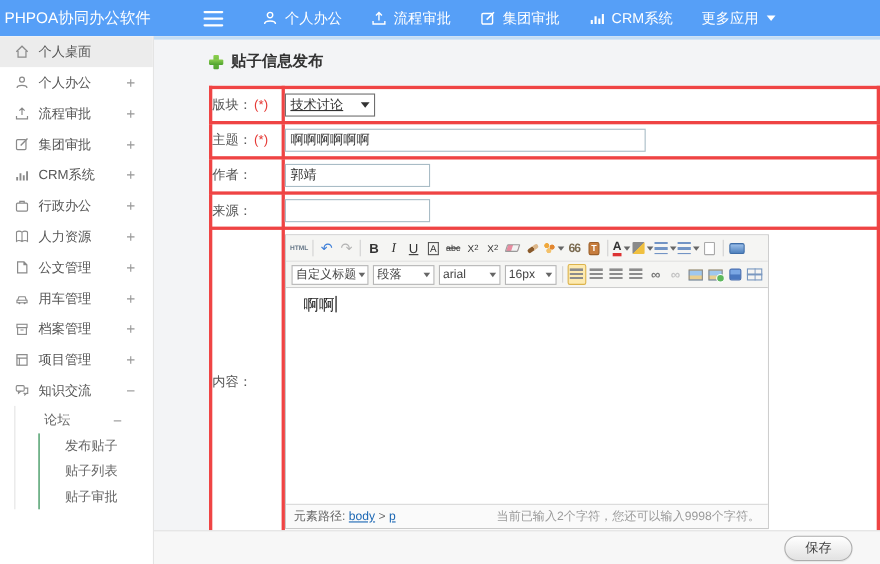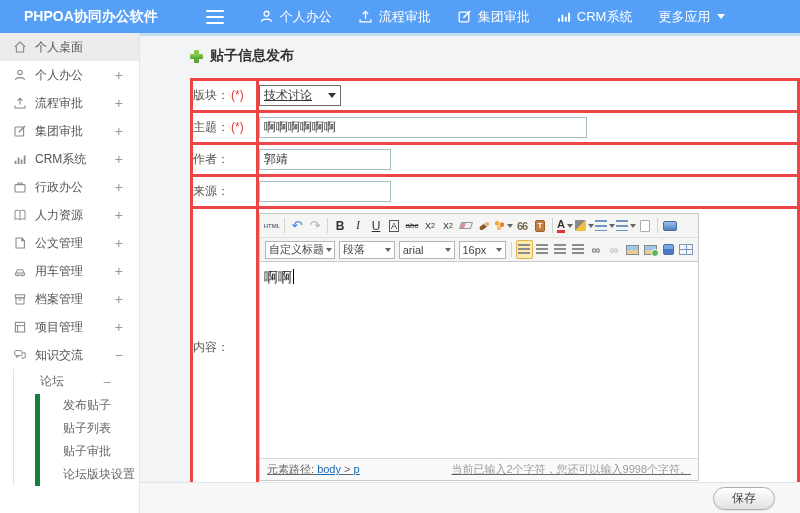--- a/index.html
+++ b/index.html
@@ -1,38 +1,38 @@
 <!DOCTYPE html>
 <html><head>
 <meta charset="utf-8">
 <style>
   * { margin:0; padding:0; box-sizing:border-box; }
   html,body { width:800px; height:513px; font-family:"Liberation Sans","DejaVu Sans",sans-serif; background:#fff; overflow:hidden; }
   body { position:relative; font-size:12px; color:#555; }
 
   
   .topbar { position:absolute; left:0; top:0; width:800px; height:33px; background:#569ff7; display:flex; align-items:center; color:#fff; }
-  .logo { font-size:14px; font-weight:bold; margin-left:24px; letter-spacing:0; white-space:nowrap; }
+  .logo { font-size:14px; font-weight:normal; margin-left:4px; letter-spacing:0; white-space:nowrap; }
   .hamburger { margin-left:48px; width:18px; height:14px; display:flex; flex-direction:column; justify-content:space-between; cursor:pointer; }
   .hamburger i { display:block; height:2px; background:#fff; border-radius:1px; }
   .topnav { display:flex; align-items:center; margin-left:22px; }
   .topnav-item { display:flex; align-items:center; margin:0 13px; font-size:13px; color:#fff; cursor:pointer; white-space:nowrap; }
   .topnav-item svg { margin-right:6px; }
   .caret-down { width:0; height:0; border-left:4px solid transparent; border-right:4px solid transparent; border-top:5px solid #fff; margin-left:7px; }
 
   
   .sidebar { position:absolute; left:0; top:33px; width:140px; height:480px; background:#fff; border-right:1px solid #e4e4e4; overflow:hidden; }
   .side-item { position:relative; height:28px; display:flex; align-items:center; padding-left:13px; color:#555; font-size:12px; cursor:pointer; white-space:nowrap; }
   .side-item.active { background:#ececec; }
   .side-item svg { margin-right:8px; flex:none; }
   .expand { position:absolute; right:16px; top:50%; transform:translateY(-50%); color:#999; font-size:14px; font-weight:normal; }
   .sub1 { margin-left:13px; border-left:1px solid #e3e3e3; }
   .sub1 .side-sub { position:relative; height:25px; display:flex; align-items:center; padding-left:26px; color:#666; cursor:pointer; }
   .sub1 .expand { right:28px; }
-  .sub2 { margin-left:21px; border-left:5px solid #15803d; }
+  .sub2 { margin-left:21px; border-left:1px solid #15803d; }
   .sub2 .side-sub2 { height:23px; display:flex; align-items:center; padding-left:23px; color:#666; cursor:pointer; }
 
   
   .content { position:absolute; left:140px; top:33px; width:660px; height:480px; background:#f3f4f6; border-top:3px solid #c3ddf5; }
   .page-title { display:flex; align-items:center; padding:11px 0 0 50px; }
   .plus-icon { position:relative; width:13px; height:13px; margin-right:7px; }
   .plus-icon::before { content:""; position:absolute; left:4px; top:0; width:5px; height:13px; background:linear-gradient(180deg,#8ccf4e,#4ea22e); border-radius:1px; }
   .plus-icon::after { content:""; position:absolute; left:0; top:4px; width:13px; height:5px; background:linear-gradient(180deg,#8ccf4e,#4ea22e); border-radius:1px; }
   .page-title h1 { font-size:14px; font-weight:bold; color:#333; }
 
@@ -82,23 +82,23 @@
   .i-align { width:12px; height:11px; background:repeating-linear-gradient(#8c8c8c 0 2px,transparent 2px 4px); }
   .tbtn.active-tb { background:#fdeab0; border:1px solid #dcb34c; }
   .t-link { color:#777; font-size:12px; font-weight:bold; }
   .t-unlink { color:#c4c4c4; font-size:12px; font-weight:bold; }
   .i-img { width:13px; height:10px; border:1px solid #8a8a8a; background:linear-gradient(180deg,#9ec7ee 55%,#e9cf8f 55%); }
   .i-img2 { position:relative; }
   .i-img2::after { content:""; position:absolute; right:-3px; bottom:-3px; width:6px; height:6px; border-radius:50%; background:#5cb85c; border:1px solid #fff; }
   .i-media { width:11px; height:11px; background:linear-gradient(180deg,#7aa7e4 50%,#4a78c0 50%); border:1px solid #4a6fae; border-radius:2px; }
   .i-table { width:14px; height:11px; border:1px solid #7a98c0; background:linear-gradient(90deg,transparent 0 6px,#7a98c0 6px 7px,transparent 7px),linear-gradient(transparent 0 4px,#7a98c0 4px 5px,transparent 5px); }
 
-  .edit-area { height:196px; background:#fff; padding:7px 4px; font-size:14px; color:#222; }
+  .edit-area { height:196px; background:#fff; padding:7px 16px; font-size:14px; color:#222; }
   .caret-bar { display:inline-block; width:1px; height:15px; background:#000; vertical-align:-2px; margin-left:1px; }
-  .statusbar { height:22px; background:#fafafa; border-top:1px solid #d9d9d9; display:flex; align-items:center; justify-content:space-between; padding:0 7px; font-size:11px; color:#666;text-decoration:underline; }
+  .statusbar { height:22px; background:#fafafa; border-top:1px solid #d9d9d9; display:flex; align-items:center; justify-content:space-between; padding:0 7px; font-size:11px; color:#666; }
   .statusbar a { color:#1a66b3; text-decoration:underline; cursor:pointer; }
   .char-count { color:#9a9a9a; }
 
   
   .footer { position:absolute; left:0; right:0; bottom:0; height:31px; background:#f7f7f7; border-top:1px solid #e2e2e2; display:flex; align-items:center; justify-content:flex-end; padding-right:25px; }
   .save-btn { min-width:62px; height:23px; border-radius:12px; border:1px solid #adadad; background:linear-gradient(#ffffff,#e2e2e2); color:#444; font-size:12px; font-weight:normal; cursor:pointer; box-shadow:0 1px 1px rgba(0,0,0,.08); font-family:inherit; }
 </style>
 </head>
 <body>
 
@@ -245,23 +245,20 @@
     <div class="sub2">
       <div class="side-sub2">
         <span>发布贴子</span>
       </div>
       <div class="side-sub2">
         <span>贴子列表</span>
       </div>
       <div class="side-sub2">
         <span>贴子审批</span>
       </div>
-      <div class="side-sub2">
-        <span>论坛版块设置</span>
-      </div>
     </div>
   </div>
 </aside>
 
 <main class="content">
   <div class="page-title">
     <span class="plus-icon"></span>
     <h1>贴子信息发布</h1>
   </div>
 

